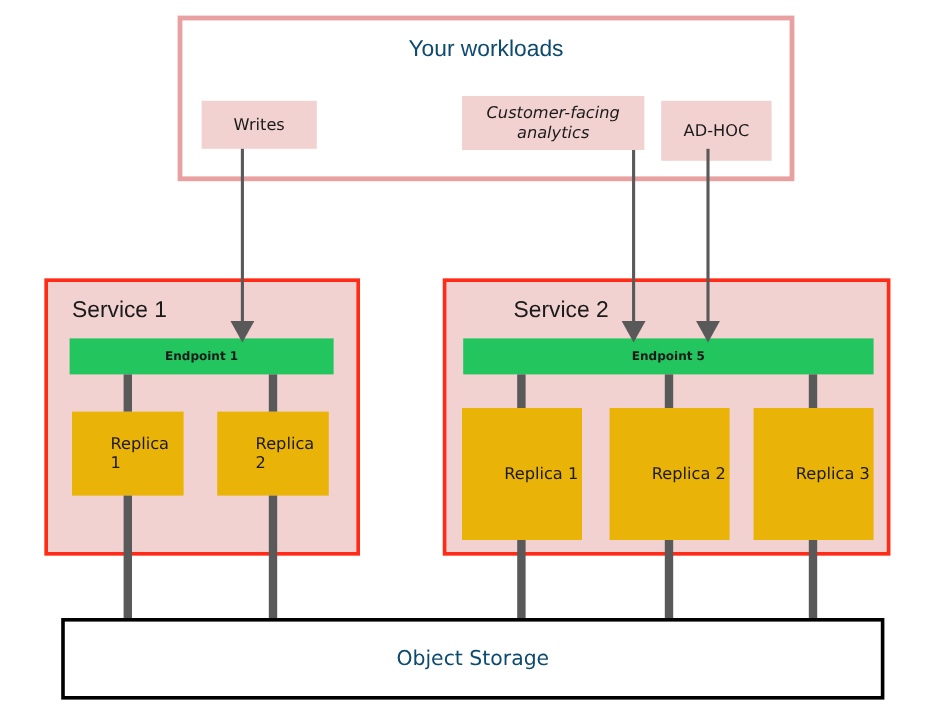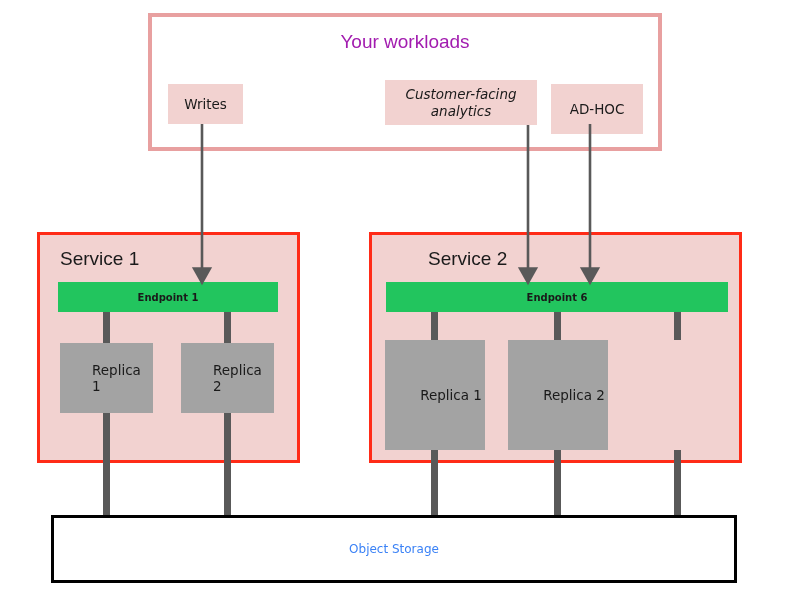--- a/index.html
+++ b/index.html
@@ -30,37 +30,37 @@
     border: 4px solid #e8a0a0;
     background: #ffffff;
     box-sizing: border-box;
   }
   .workloads-title {
     left: 148px;
     top: 31px;
     width: 514px;
     text-align: center;
     font-size: 19px;
-    color: #a21caf;
+    color: #0c4a6e;
     font-family: "Liberation Sans", sans-serif;
   }
 
   
   .chip {
     background: #f2d2d0;
     color: #1a1a1a;
     font-size: 13.5px;
     display: flex;
     align-items: center;
     justify-content: center;
     text-align: center;
     line-height: 1.25;
     box-sizing: border-box;
   }
-  .chip-writes { left: 168px; top: 84px; width: 75px; height: 40px; }
+  .chip-writes { left: 168px; top: 84px; width: 96px; height: 40px; }
   .chip-analytics { left: 385px; top: 80px; width: 152px; height: 45px; font-style: italic; }
   .chip-adhoc { left: 551px; top: 84px; width: 92px; height: 50px; }
 
   
   .service-box {
     background: #f2d2d0;
     border: 3px solid #ff2b17;
     box-sizing: border-box;
   }
   .service-1 { left: 37px; top: 232px; width: 263px; height: 231px; }
@@ -82,21 +82,21 @@
     font-size: 10px;
     color: #1a1a1a;
     box-sizing: border-box;
     font-weight: bold;
   }
   .endpoint-1 { left: 58px; top: 282px; width: 220px; height: 30px; }
   .endpoint-2 { left: 386px; top: 282px; width: 342px; height: 30px; }
 
   
   .replica {
-    background: #a3a3a3;
+    background: #eab308;
     display: flex;
     align-items: center;
     justify-content: center;
     font-size: 13.5px;
     color: #1a1a1a;
     box-sizing: border-box;
     padding-left: 32px;
   }
   .s1-r1 { left: 60px; top: 343px; width: 93px; height: 70px; }
   .s1-r2 { left: 181px; top: 343px; width: 93px; height: 70px; }
@@ -108,22 +108,22 @@
   .storage-box {
     left: 51px;
     top: 515px;
     width: 686px;
     height: 68px;
     border: 3px solid #000000;
     background: #ffffff;
     display: flex;
     align-items: center;
     justify-content: center;
-    font-size: 12px;
-    color: #3b82f6;
+    font-size: 17px;
+    color: #0c4a6e;
     box-sizing: border-box;
   }
 
   
   .conn {
     background: #595959;
     width: 7px;
   }
   svg.overlay {
     position: absolute;
@@ -147,23 +147,24 @@
   <div class="abs chip chip-adhoc">AD-HOC</div>
 
   <div class="abs service-box service-1"></div>
   <div class="abs service-label label-s1">Service 1</div>
   <div class="abs endpoint endpoint-1">Endpoint 1</div>
   <div class="abs replica s1-r1">Replica 1</div>
   <div class="abs replica s1-r2">Replica 2</div>
 
   <div class="abs service-box service-2"></div>
   <div class="abs service-label label-s2">Service 2</div>
-  <div class="abs endpoint endpoint-2">Endpoint 6</div>
+  <div class="abs endpoint endpoint-2">Endpoint 5</div>
   <div class="abs replica s2-r1">Replica 1</div>
   <div class="abs replica s2-r2">Replica 2</div>
+  <div class="abs replica s2-r3">Replica 3</div>
 
   <div class="abs conn" style="left:103px; top:312px; height:31px;"></div>
   <div class="abs conn" style="left:224px; top:312px; height:31px;"></div>
   <div class="abs conn" style="left:431px; top:312px; height:28px;"></div>
   <div class="abs conn" style="left:554px; top:312px; height:28px;"></div>
   <div class="abs conn" style="left:674px; top:312px; height:28px;"></div>
 
   <div class="abs conn" style="left:103px; top:413px; height:104px;"></div>
   <div class="abs conn" style="left:224px; top:413px; height:104px;"></div>
   <div class="abs conn" style="left:431px; top:450px; height:67px;"></div>

